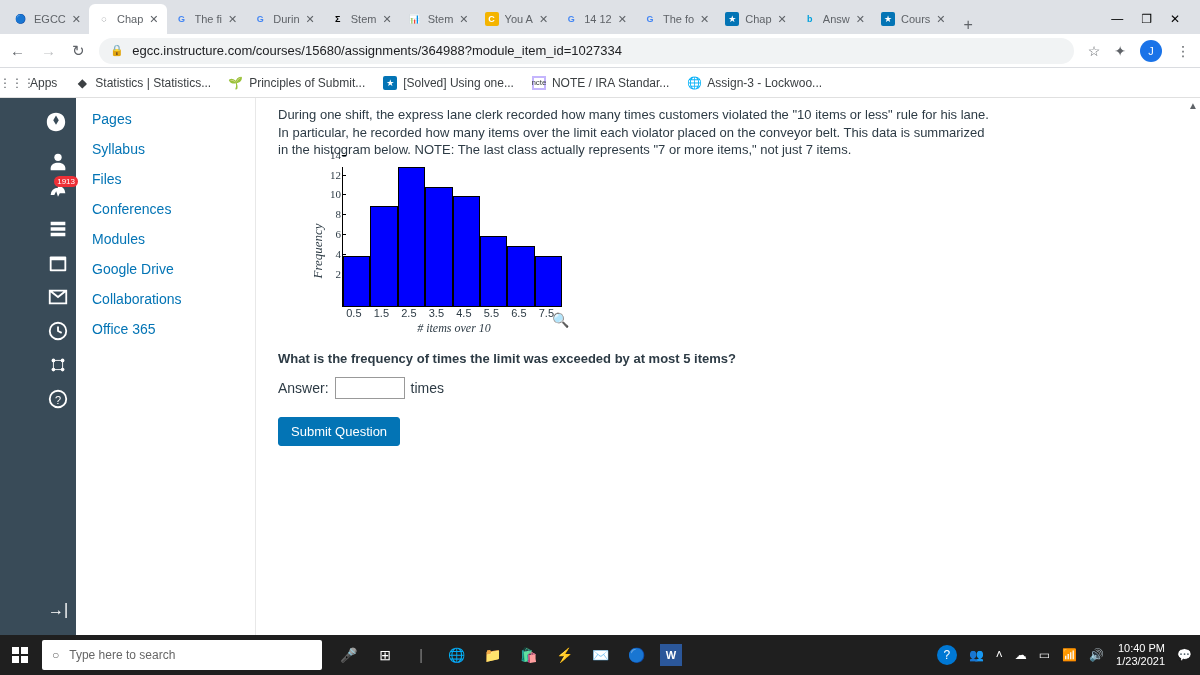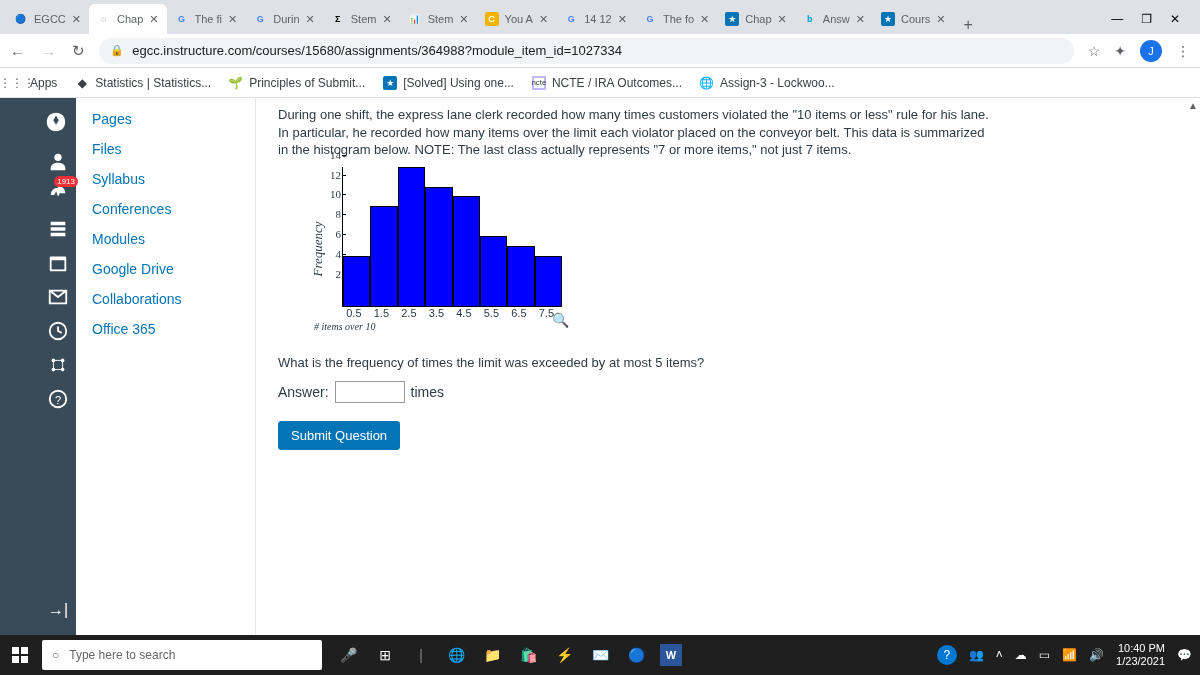--- a/index.html
+++ b/index.html
@@ -44,29 +44,29 @@
 .global-nav .badge-dot{position:absolute;top:-4px;right:-2px;background:#ee2f36;color:#fff;font-size:8px;padding:1px 3px;border-radius:7px;}
 .global-nav .expand{margin-top:auto;margin-bottom:10px;color:#fff;}
 .nav-svg{width:22px;height:22px;fill:#fff;}
 
 .course-nav { width:180px; background:#fff; border-right:1px solid #e8e8e8; padding:6px 0;}
 .course-nav a { display:block; padding:7px 16px; font-size:14px; color:#0374b5; text-decoration:none; cursor:pointer;}
 
 .content { flex:1; background:#fff; padding:8px 22px; overflow-y:auto; position:relative; color:#2d3b45; font-size:14px;}
 .content .scroll-ind{position:absolute;right:2px;top:2px;font-size:10px;color:#5f6368;}
 .problem-text { font-family: Verdana, sans-serif; font-size:13px; line-height:1.35; max-width:720px;}
-.q2 { margin-top:22px; }
+.q2 { margin-top:14px;font-weight:bold; }
 .answer-row{display:flex;align-items:center;gap:6px;margin-top:10px;}
 .answer-row input{width:70px;height:22px;border:1px solid #999;padding:0 4px;font-size:13px;}
 .submit-btn{margin-top:18px;background:#0374b5;color:#fff;border:1px solid #0374b5;padding:6px 12px;font-size:13px;cursor:pointer;border-radius:3px;}
 
 
 .chart-wrap{margin:8px 0 4px 36px;position:relative;width:280px;}
 .y-axis-label{position:absolute;left:-24px;top:50%;transform:translateY(-50%) rotate(-90deg);font-style:italic;font-family:serif;font-size:13px;}
-.x-axis-label{font-style:italic;font-family:serif;font-size:10px;margin-top:2px;}
+.x-axis-label{text-align:center;font-style:italic;font-family:serif;font-size:12px;margin-top:2px;}
 .plot{position:relative;height:140px;border-left:1px solid #000;border-bottom:1px solid #000;margin-left:28px;width:220px;}
 .y-ticks{position:absolute;left:-26px;top:0;height:100%;width:24px;}
 .y-tick{position:absolute;right:0;font-size:11px;font-family:serif;text-align:right;width:100%;transform:translateY(-50%);}
 .y-tick::after{content:'';position:absolute;right:-5px;top:50%;width:4px;height:1px;background:#000;}
 .bars{position:absolute;left:0;bottom:0;height:100%;display:flex;align-items:flex-end;width:100%;}
 .bar{flex:1;background:#0000ff;border:1px solid #000;border-bottom:none;}
 .x-ticks{display:flex;margin-left:28px;width:220px;font-size:11px;font-family:serif;}
 .x-tick{flex:1;text-align:right;position:relative;left:-8px;white-space:nowrap;}
 .mag{position:absolute;right:-8px;bottom:-22px;font-size:14px;color:#666;}
 
@@ -183,21 +183,21 @@
   <div class="bm">
       <span class="bmi">🌱</span>
       <span>Principles of Submit...</span>
     </div>
   <div class="bm">
       <span class="bmi star">★</span>
       <span>[Solved] Using one...</span>
     </div>
   <div class="bm">
       <span class="bmi" style="border:2px solid #c4b5fd;font-size:8px;padding:0 2px;">ncte</span>
-      <span>NCTE / IRA Outcomes...</span>
+      <span>NOTE / IRA Standar...</span>
     </div>
   <div class="bm">
       <span class="bmi">🌐</span>
       <span>Assign-3 - Lockwoo...</span>
     </div>
 </div>
 
 <div class="app">
   <div class="global-nav">
     <div class="logo">
@@ -252,22 +252,22 @@
         <svg class="nav-svg" viewBox="0 0 24 24">
           <circle cx="12" cy="12" r="9" fill="none" stroke="#fff" stroke-width="2"></circle>
           <text x="12" y="17" text-anchor="middle" fill="#fff" font-size="12">?</text>
         </svg>
       </div>
     <div class="nav-item expand">→|</div>
   </div>
 
   <div class="course-nav">
     <a>Pages</a>
+    <a>Syllabus</a>
     <a>Files</a>
-    <a>Syllabus</a>
     <a>Conferences</a>
     <a>Modules</a>
     <a>Google Drive</a>
     <a>Collaborations</a>
     <a>Office 365</a>
   </div>
 
   <div class="content">
     <span class="scroll-ind">▲</span>
     <p class="problem-text">During one shift, the express lane clerk recorded how many times customers violated the "10 items or less" rule for his lane. In particular, he recorded how many items over the limit each violator placed on the conveyor belt. This data is summarized in the histogram below. NOTE: The last class actually represents "7 or more items," not just 7 items.</p>

